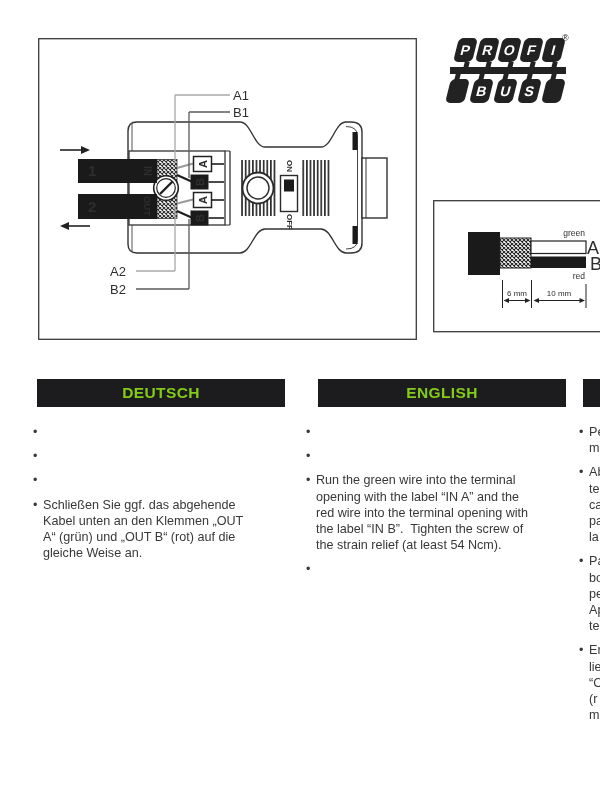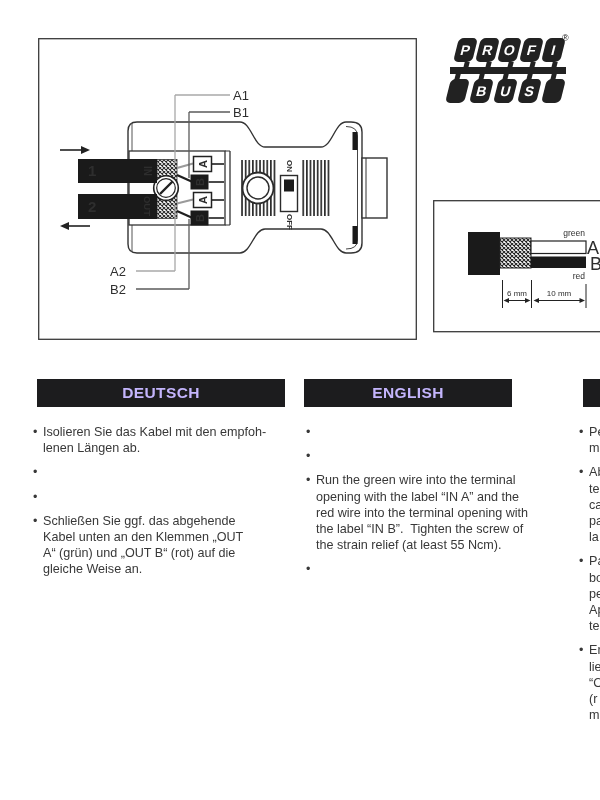--- a/index.html
+++ b/index.html
@@ -13,21 +13,21 @@
   svg text{font-family:"Liberation Sans", sans-serif;fill:#2e2e2e;}
   
   .logo{left:448px;top:36px;width:124px;height:74px;}
   .tile{position:absolute;width:19px;height:24px;background:#222;border-radius:5px;
         transform:skewX(-14deg);color:#fff;font-weight:bold;font-size:14px;
         line-height:24px;text-align:center;}
   .stub{position:absolute;width:5px;height:6px;background:#222;transform:skewX(-14deg);}
   .lbar{position:absolute;left:2px;top:31px;width:116px;height:7px;background:#222;}
   .reg{position:absolute;left:114px;top:-3px;font-size:9px;color:#222;}
   
-  .sechdr{position:absolute;height:28px;background:#1c1c1e;color:#c4b5fd;
+  .sechdr{position:absolute;height:28px;background:#1c1c1e;color:#84cc16;
           font-weight:bold;font-size:15.5px;line-height:28px;text-align:center;
           letter-spacing:.4px;}
   
   .colbody{position:absolute;top:424px;color:#383838;font-size:12.6px;line-height:16.2px;}
   .bullet{display:flex;margin-bottom:8px;}
   .dot{width:7px;flex:0 0 7px;margin-right:3px;}
   .btxt{white-space:pre;}
 </style>
 </head>
 <body>
@@ -166,28 +166,26 @@
   <line x1="506" y1="300.5" x2="528" y2="300.5" stroke="#222" stroke-width="1"></line>
   <polygon points="503.5,300.5 509,298 509,303" fill="#222"></polygon>
   <polygon points="530.5,300.5 525,298 525,303" fill="#222"></polygon>
   <text x="559" y="296" font-size="8" text-anchor="middle">10 mm</text>
   <line x1="536" y1="300.5" x2="582" y2="300.5" stroke="#222" stroke-width="1"></line>
   <polygon points="533.5,300.5 539,298 539,303" fill="#222"></polygon>
   <polygon points="585,300.5 579.5,298 579.5,303" fill="#222"></polygon>
 </svg>
 
 <div class="sechdr" style="left:37px;top:379px;width:248px;">DEUTSCH</div>
-<div class="sechdr" style="left:304px;top:379px;width:208px;">ENGLISH</div>
+<div class="sechdr" style="left:318px;top:379px;width:248px;">ENGLISH</div>
 <div class="sechdr" style="left:583px;top:379px;width:248px;"></div>
 
 <div class="colbody" style="left:33px;width:262px;">
   <div class="bullet">
     <span class="dot">•</span>
-    <span class="btxt">Isolieren Sie das Kabel mit den empfoh-
-lenen Längen ab.</span>
   </div>
   <div class="bullet">
     <span class="dot">•</span>
   </div>
   <div class="bullet">
     <span class="dot">•</span>
   </div>
   <div class="bullet">
     <span class="dot">•</span>
     <span class="btxt">Schließen Sie ggf. das abgehende
@@ -203,21 +201,21 @@
   </div>
   <div class="bullet">
     <span class="dot">•</span>
   </div>
   <div class="bullet">
     <span class="dot">•</span>
     <span class="btxt">Run the green wire into the terminal
 opening with the label “IN A” and the
 red wire into the terminal opening with
 the label “IN B”.  Tighten the screw of
-the strain relief (at least 55 Ncm).</span>
+the strain relief (at least 54 Ncm).</span>
   </div>
   <div class="bullet">
     <span class="dot">•</span>
   </div>
 </div>
 
 <div class="colbody" style="left:579px;width:100px;">
   <div class="bullet">
     <span class="dot">•</span>
     <span class="btxt">Pe

